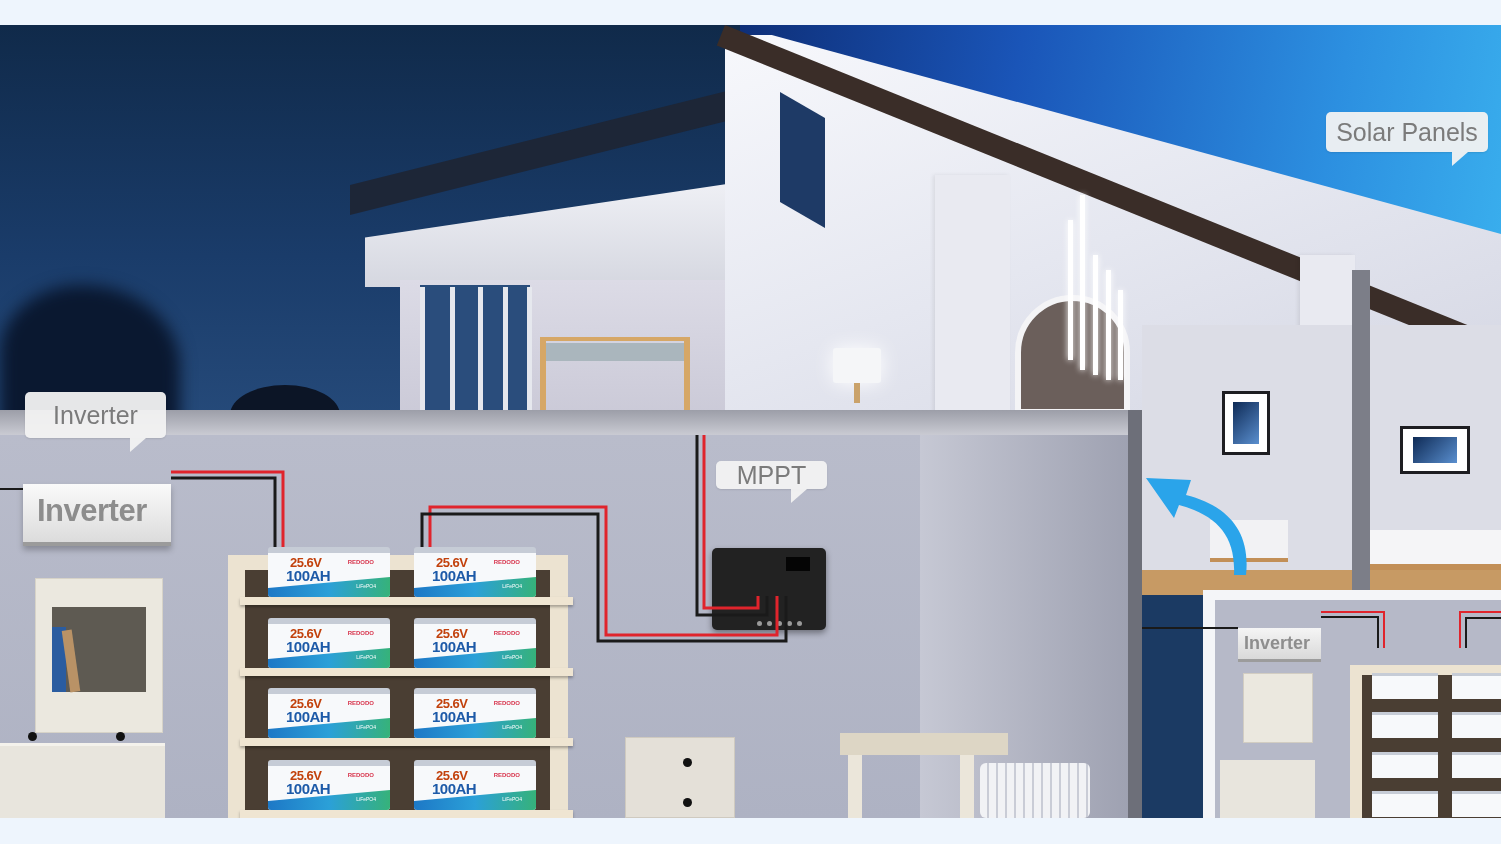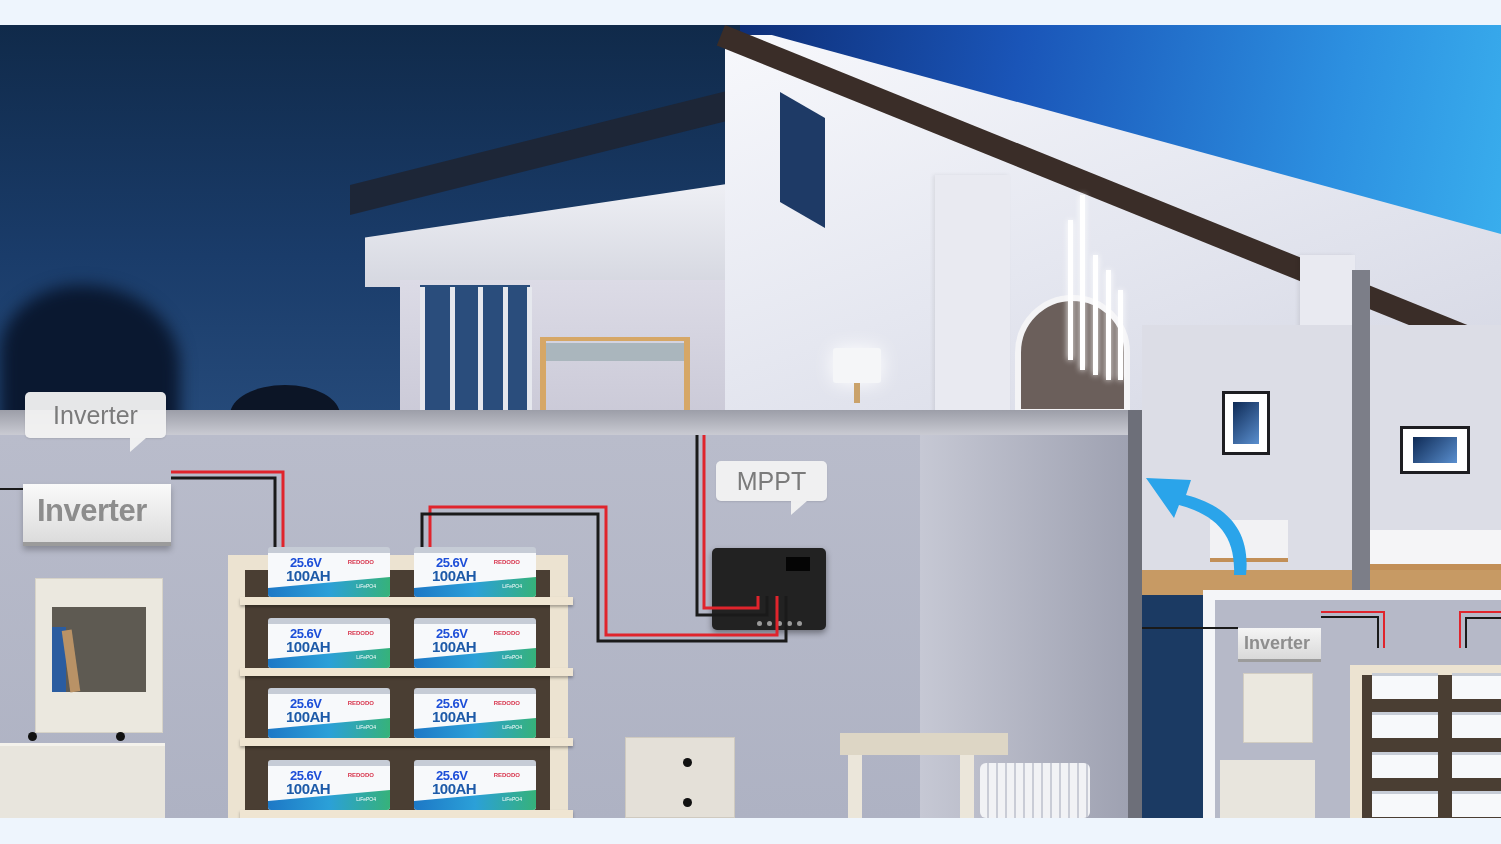--- a/index.html
+++ b/index.html
@@ -69,21 +69,21 @@
   .book-blue { position: absolute; left: 52px; top: 602px; width: 14px; height: 65px; background: #2a5ca0; }
   .book-tan { position: absolute; left: 66px; top: 605px; width: 10px; height: 62px; background: #b99266; transform: rotate(-8deg); }
   .knob { position: absolute; width: 9px; height: 9px; border-radius: 50%; background: #111; }
 
   .shelf-frame { position: absolute; left: 228px; top: 530px; width: 340px; height: 263px; background: #ece3d1; }
   .shelf-back { position: absolute; left: 245px; top: 545px; width: 305px; height: 248px; background: #4a3e33; }
   .shelf-board { position: absolute; left: 240px; width: 333px; height: 8px; background: #efe5d2; box-shadow: 0 2px 3px rgba(0,0,0,0.3); }
 
   .battery { position: absolute; width: 122px; height: 50px; background: #f7f9fb; border-top: 6px solid #c6ccd6; border-radius: 3px; overflow: hidden; }
   .battery .wave { position: absolute; left: 0; bottom: 0; width: 100%; height: 20px; background: linear-gradient(90deg, #1d78c6, #2ba0d8, #36b27a); clip-path: polygon(0 55%, 100% 0, 100% 100%, 0 100%); }
-  .battery .volt { position: absolute; left: 22px; top: 2px; font-weight: bold; font-size: 13px; color: #1d4ed8; letter-spacing: -0.5px; }
+  .battery .volt { position: absolute; left: 22px; top: 2px; font-weight: bold; font-size: 13px; color: #c2410c; letter-spacing: -0.5px; }
   .battery .cap { position: absolute; left: 18px; top: 14px; font-weight: bold; font-size: 15px; color: #1d5aa8; letter-spacing: -0.5px; }
   .battery .brand { position: absolute; right: 16px; top: 6px; font-size: 6px; font-weight: bold; color: #d8354d; }
   .battery .chem { position: absolute; right: 14px; bottom: 8px; font-size: 5px; color: #fff; }
 
   .mppt { position: absolute; left: 712px; top: 523px; width: 114px; height: 82px; background: #222; border-radius: 5px; box-shadow: 0 3px 6px rgba(0,0,0,0.4); }
   .mppt-screen { position: absolute; left: 786px; top: 532px; width: 24px; height: 14px; background: #050505; }
   .mppt-term { position: absolute; top: 596px; width: 5px; height: 5px; border-radius: 50%; background: #9a9a9a; }
 
   .inverter-box { position: absolute; left: 23px; top: 459px; width: 148px; height: 62px; background: linear-gradient(180deg, #fafafa, #dcdcdc); border-bottom: 4px solid #9b9b9b; box-shadow: 0 4px 6px rgba(0,0,0,0.25); }
   .inverter-box .label { position: absolute; left: 14px; top: 9px; font-size: 31px; font-weight: bold; color: #8d8d8d; letter-spacing: -0.5px; }
@@ -291,21 +291,24 @@
       <path d="M0 464 H23" stroke="#1a1a1a" stroke-width="2"></path>
 
       <path d="M1321 587 H1384 V623" stroke="#e0242c" stroke-width="2"></path>
       <path d="M1321 592 H1378 V623" stroke="#1a1a1a" stroke-width="2"></path>
       <path d="M1501 587 H1460 V623" stroke="#e0242c" stroke-width="2"></path>
       <path d="M1501 593 H1466 V623" stroke="#1a1a1a" stroke-width="2"></path>
       <path d="M1142 603 H1238" stroke="#1a1a1a" stroke-width="2"></path>
     </g>
   </svg>
 
+  <div class="callout tail-right" style="left:1326px; top:87px; width:162px; height:40px;">
+    <span>Solar Panels</span>
+  </div>
   <div class="callout tail-right" style="left:25px; top:367px; width:141px; height:46px;">
     <span>Inverter</span>
   </div>
-  <div class="callout tail-right" style="left:716px; top:436px; width:111px; height:40px;">
+  <div class="callout tail-right" style="left:716px; top:436px; width:111px; height:28px;">
     <span>MPPT</span>
   </div>
 </div>
 
 <div class="band-bottom"></div>
 
 </body></html>

